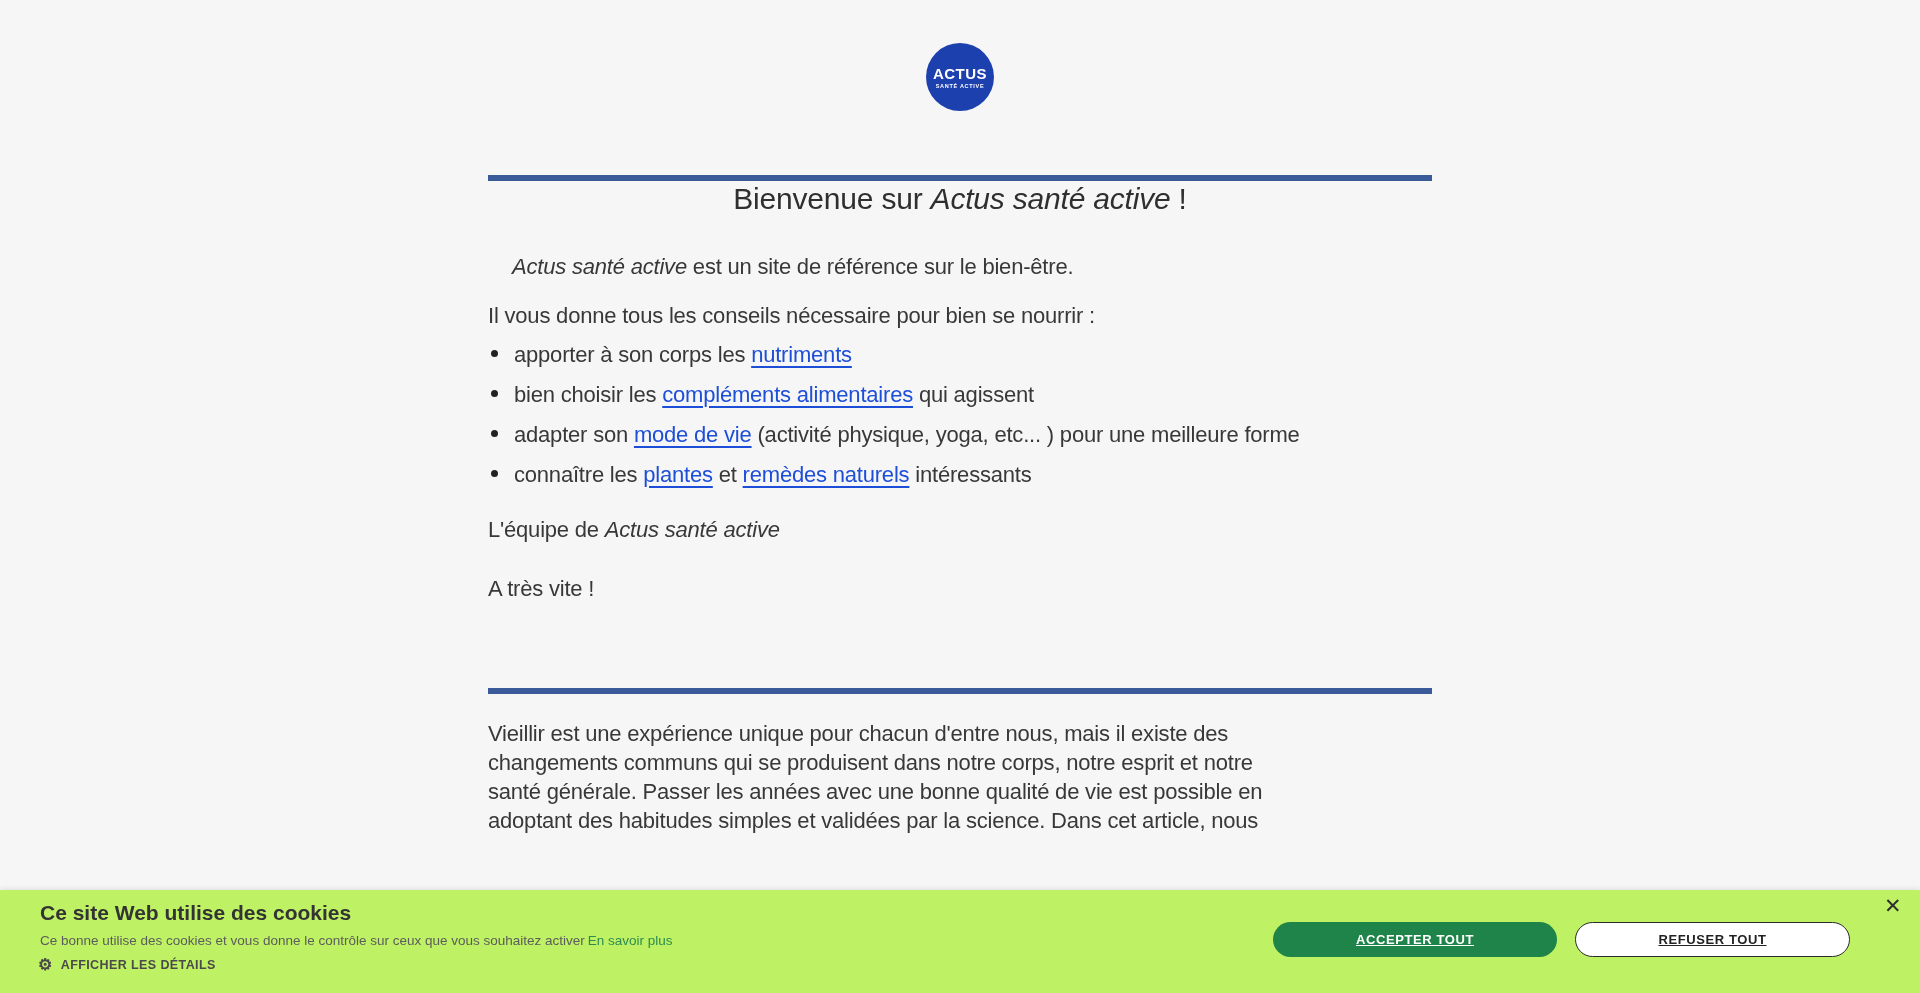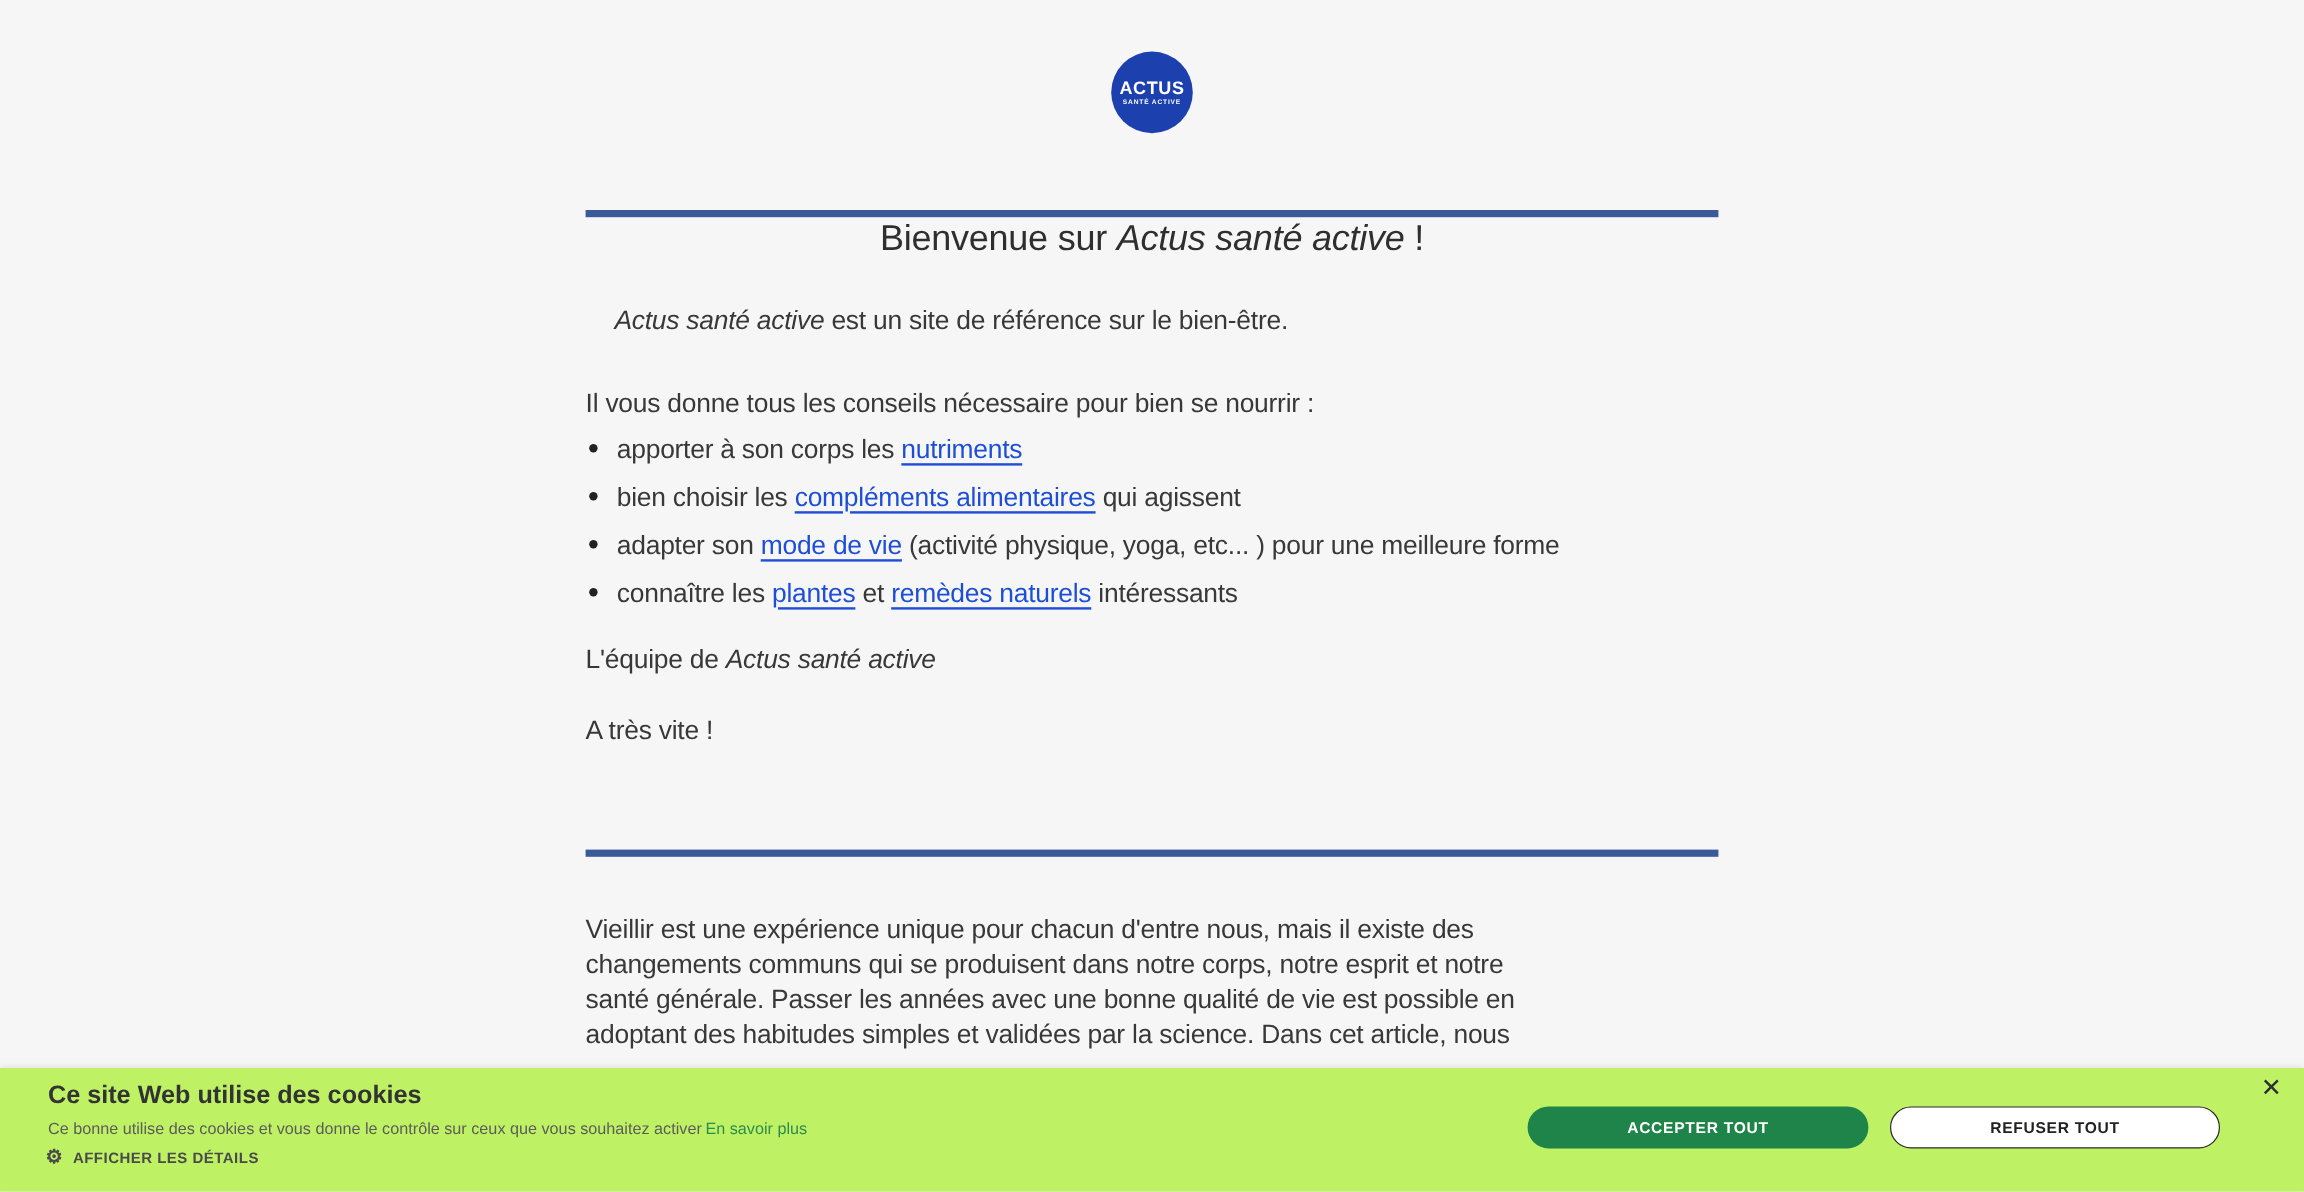--- a/index.html
+++ b/index.html
@@ -30,39 +30,39 @@
   .divider.second { margin-top:85px; }
   
   h1.page-title {
     font-size:30px; font-weight:400; line-height:36px;
     text-align:center; color:#2f2f2f;
   }
   .italic { font-style:italic; }
   
   p.body-text { font-size:22px; line-height:29px; font-weight:400; }
   .intro { margin-top:35px;margin-left:24px; }
-  .list-intro { margin-top:40px; }
+  .list-intro { margin-top:20px; }
   ul.benefits { margin-top:10px; list-style:none; }
   ul.benefits li {
     position:relative; padding-left:26px;
     font-size:22px; line-height:29px;
   }
   ul.benefits li + li { margin-top:11px; }
   ul.benefits li::before {
     content:""; position:absolute; left:3px; top:10px;
     width:7px; height:7px; border-radius:50%; background:#222222;
   }
   .text-link {
     color:#1d4ed8; text-decoration:underline;
     text-underline-offset:4px; text-decoration-thickness:1.5px;
     cursor:pointer;
   }
   .closing { margin-top:30px; }
   .signature { margin-top:26px; }
-  .article { margin-top:46px; font-size:22px; line-height:29px; }
+  .article { margin-top:25px; font-size:22px; line-height:29px; }
   .article .line { display:block; }
   
   .cookie-banner {
     position:fixed; left:0; bottom:0;
     width:1920px; height:103px;
     background:#bef264;
     box-shadow:0 -1px 5px rgba(0,0,0,0.10);
     letter-spacing:0;
   }
   .cb-title {
@@ -81,20 +81,21 @@
     letter-spacing:0.4px; cursor:pointer; background:none; border:none;
     font-family:"Liberation Sans", sans-serif;
   }
   .gear { font-size:16px; line-height:16px; color:#4a4a4a; }
   .cb-btn {
     position:absolute; top:32px; height:35px;
     border-radius:18px;
     font-family:"Liberation Sans", sans-serif;
     font-size:13px; font-weight:700; letter-spacing:0.6px;
     cursor:pointer;
+    text-decoration:underline;
   }
   .cb-accept {
     left:1273px; width:284px;
     background:#1e8449; color:#ffffff; border:none;
   }
   .cb-refuse {
     left:1575px; width:275px;
     background:#ffffff; color:#222222; border:1px solid #2a2a2a;
   }
   .cb-close {

